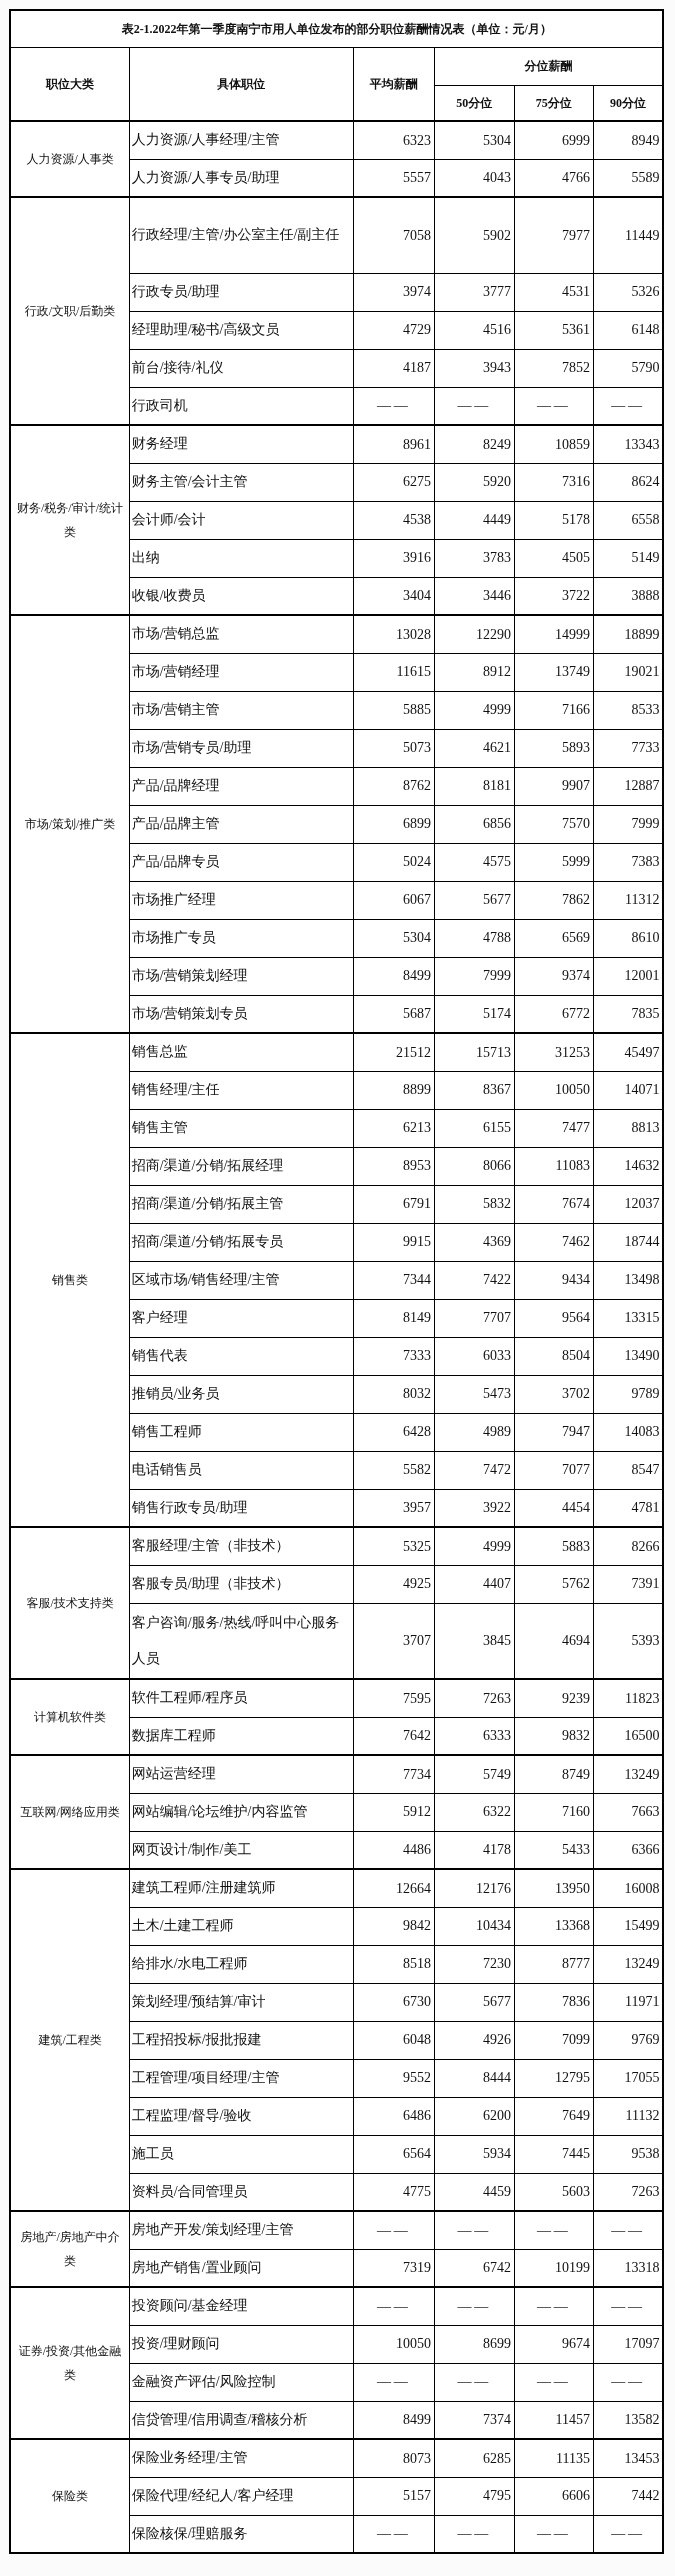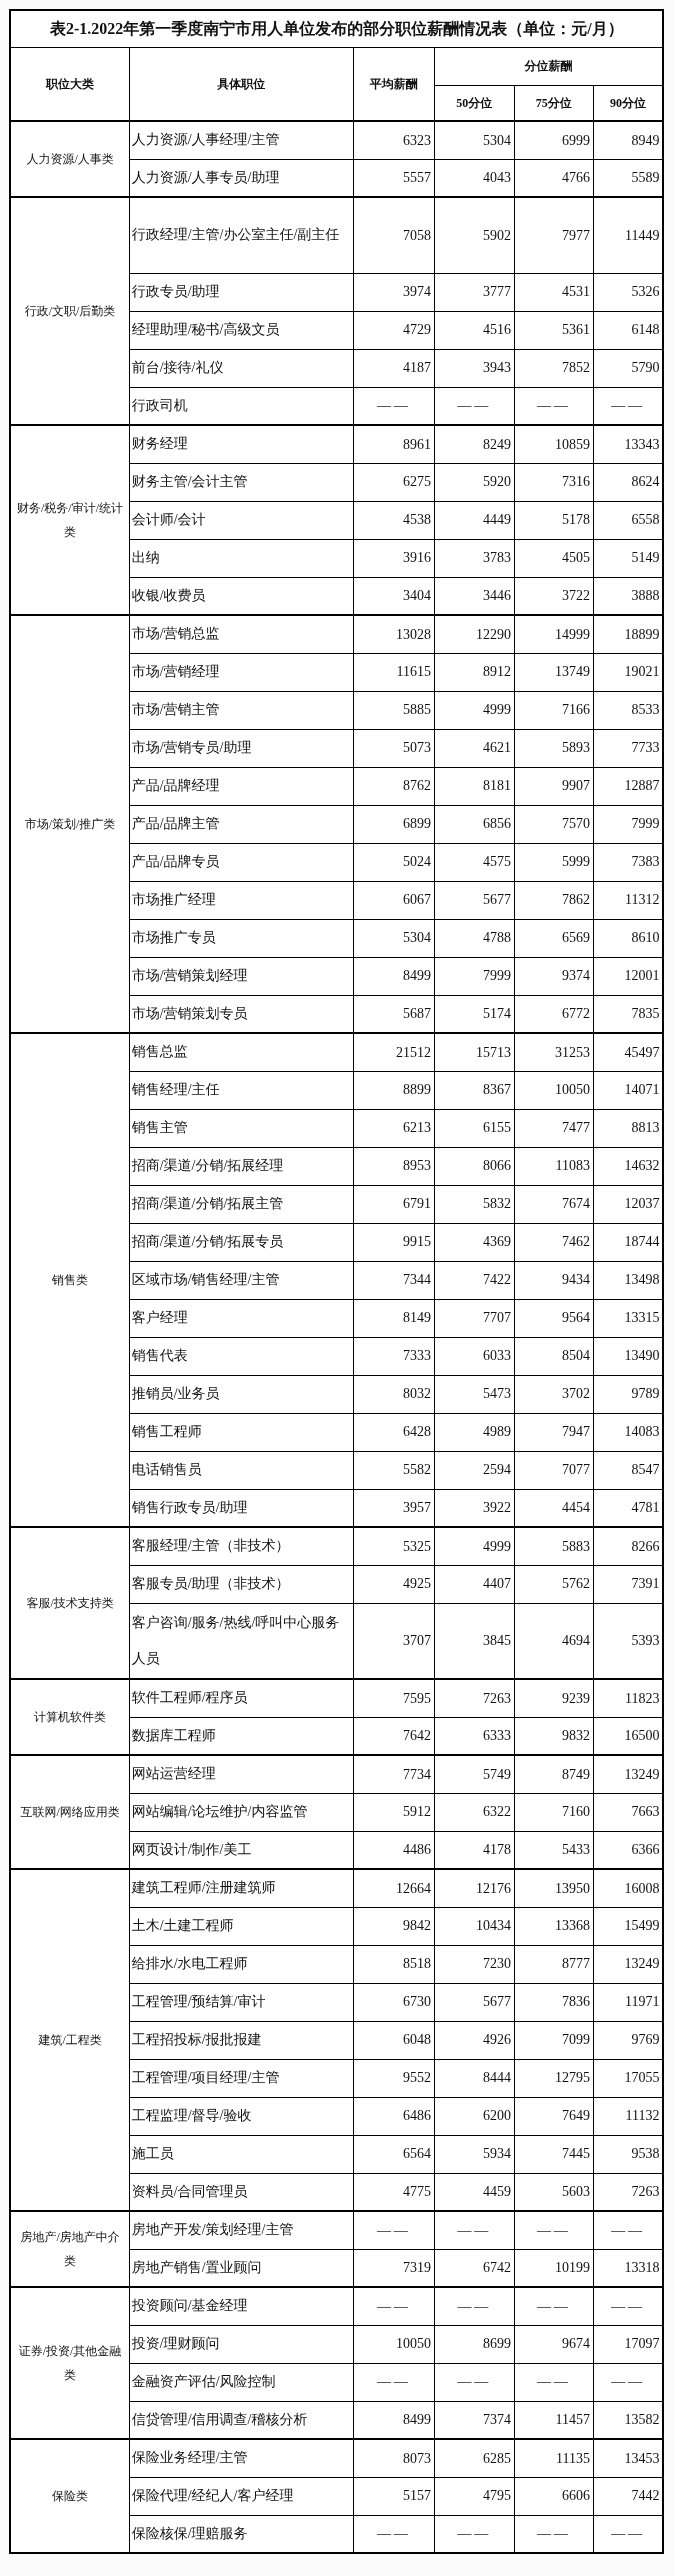--- a/index.html
+++ b/index.html
@@ -22,21 +22,21 @@
     border:1.9px solid #000;
     overflow:hidden;
     font-weight:normal;
     vertical-align:middle;
     box-sizing:border-box;
   }
   td.title{
     height:37px;
     text-align:center;
     font-weight:bold;
-    font-size:16px;
+    font-size:12px;
     letter-spacing:0;
     border-bottom:1.9px solid #000;
   }
   thead th{
     font-weight:bold;
     font-size:12px;
     text-align:center;
     background:#fff;
   }
   tr.hdr1{height:38px;}
@@ -337,21 +337,21 @@
         <tr>
           <td class="pos">销售工程师</td>
           <td class="num">6428</td>
           <td class="num">4989</td>
           <td class="num">7947</td>
           <td class="num">14083</td>
         </tr>
         <tr>
           <td class="pos">电话销售员</td>
           <td class="num">5582</td>
-          <td class="num">2594</td>
+          <td class="num">7472</td>
           <td class="num">7077</td>
           <td class="num">8547</td>
         </tr>
         <tr>
           <td class="pos">销售行政专员/助理</td>
           <td class="num">3957</td>
           <td class="num">3922</td>
           <td class="num">4454</td>
           <td class="num">4781</td>
         </tr>
@@ -430,21 +430,21 @@
           <td class="num">15499</td>
         </tr>
         <tr>
           <td class="pos">给排水/水电工程师</td>
           <td class="num">8518</td>
           <td class="num">7230</td>
           <td class="num">8777</td>
           <td class="num">13249</td>
         </tr>
         <tr>
-          <td class="pos">工程管理/预结算/审计</td>
+          <td class="pos">策划经理/预结算/审计</td>
           <td class="num">6730</td>
           <td class="num">5677</td>
           <td class="num">7836</td>
           <td class="num">11971</td>
         </tr>
         <tr>
           <td class="pos">工程招投标/报批报建</td>
           <td class="num">6048</td>
           <td class="num">4926</td>
           <td class="num">7099</td>

